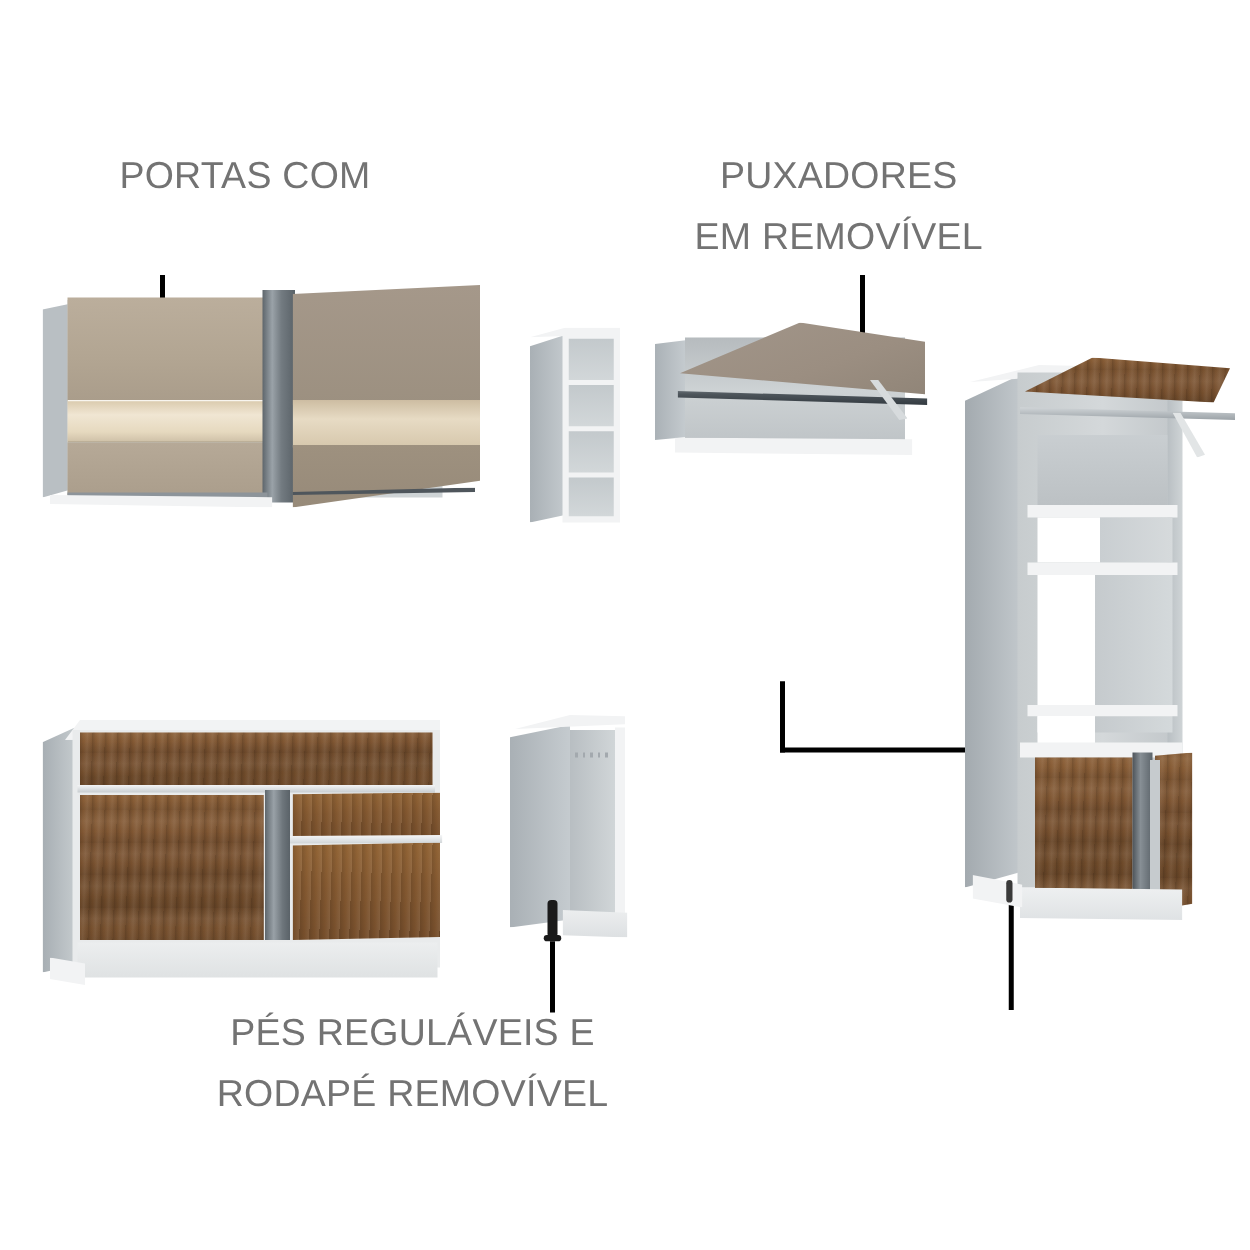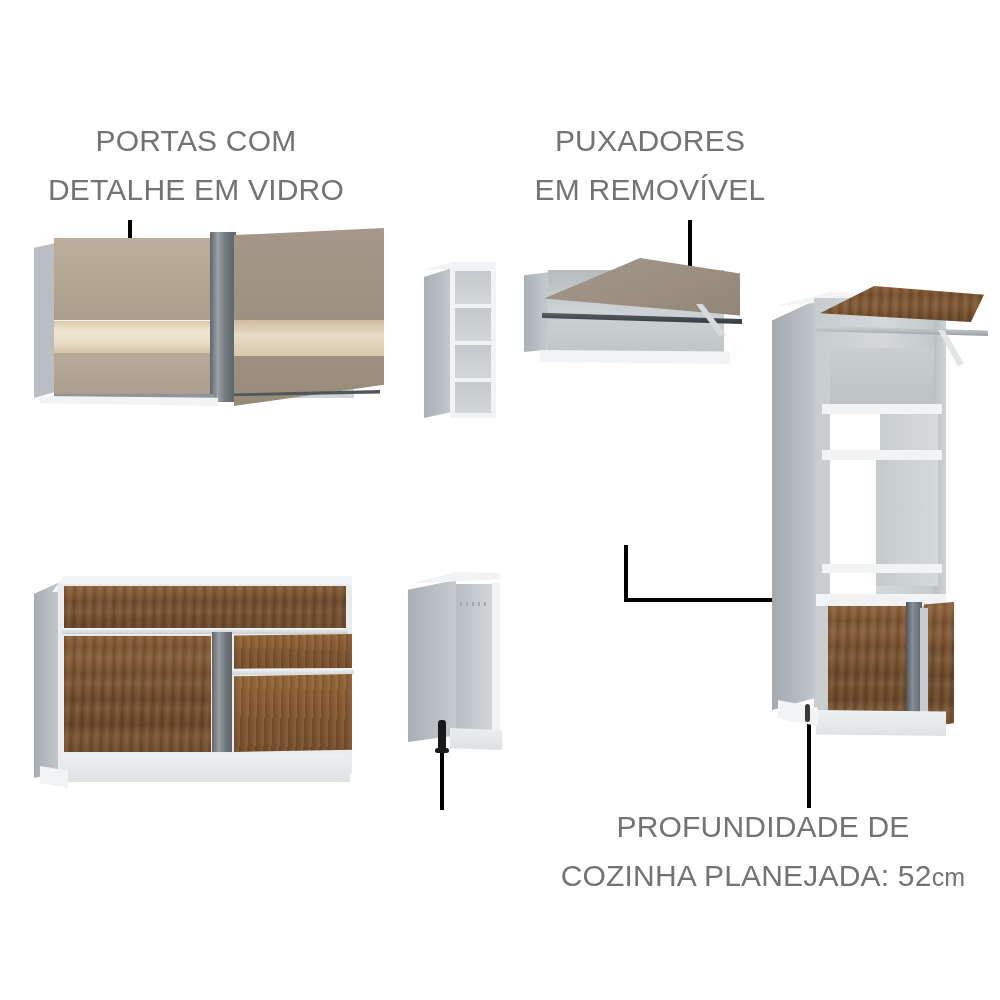--- a/index.html
+++ b/index.html
@@ -63,34 +63,33 @@
   .thinline{position:absolute;background:#b9bfc3;}
   .darkline{position:absolute;background:#5c6369;}
 </style>
 </head>
 <body>
 
 <div id="stage">
 
   <div class="callout ctr" style="left:40px;top:117px;width:312px;">
     <span class="ln">PORTAS COM</span>
-    <span class="ln">DETALHE EM VIDRO</span>
-  </div>
-
-  <div class="callout ctr" style="left:527px;top:117px;width:246px;">
+  </div>
+
+  <div class="callout ctr" style="left:548px;top:117px;width:246px;">
     <span class="ln">PUXADORES</span>
     <span class="ln">EM REMOVÍVEL</span>
   </div>
 
 
-
-  <div class="callout ctr" style="left:556px;top:803px;width:414px;">
-    <span class="ln">PROFUNDIDADE DE</span>
-    <span class="ln"><span>COZINHA PLANEJADA: 52</span><span class="unit">cm</span></span>
-  </div>
+  <div class="callout ctr" style="left:165px;top:803px;width:330px;">
+    <span class="ln">PÉS REGULÁVEIS E</span>
+    <span class="ln">RODAPÉ REMOVÍVEL</span>
+  </div>
+
 
   <div class="lead v" style="left:128px;top:220px;height:118px;"></div>
   <div class="lead v" style="left:688px;top:220px;height:120px;"></div>
   <div class="lead v" style="left:624px;top:545px;height:57px;"></div>
   <div class="lead h" style="left:624px;top:598px;width:228px;"></div>
   <div class="lead v" style="left:440px;top:753px;height:57px;"></div>
   <div class="lead v" style="left:807px;top:716px;height:92px;"></div>
 
   <div class="piece" style="left:34px;top:228px;width:330px;height:185px;">
 

